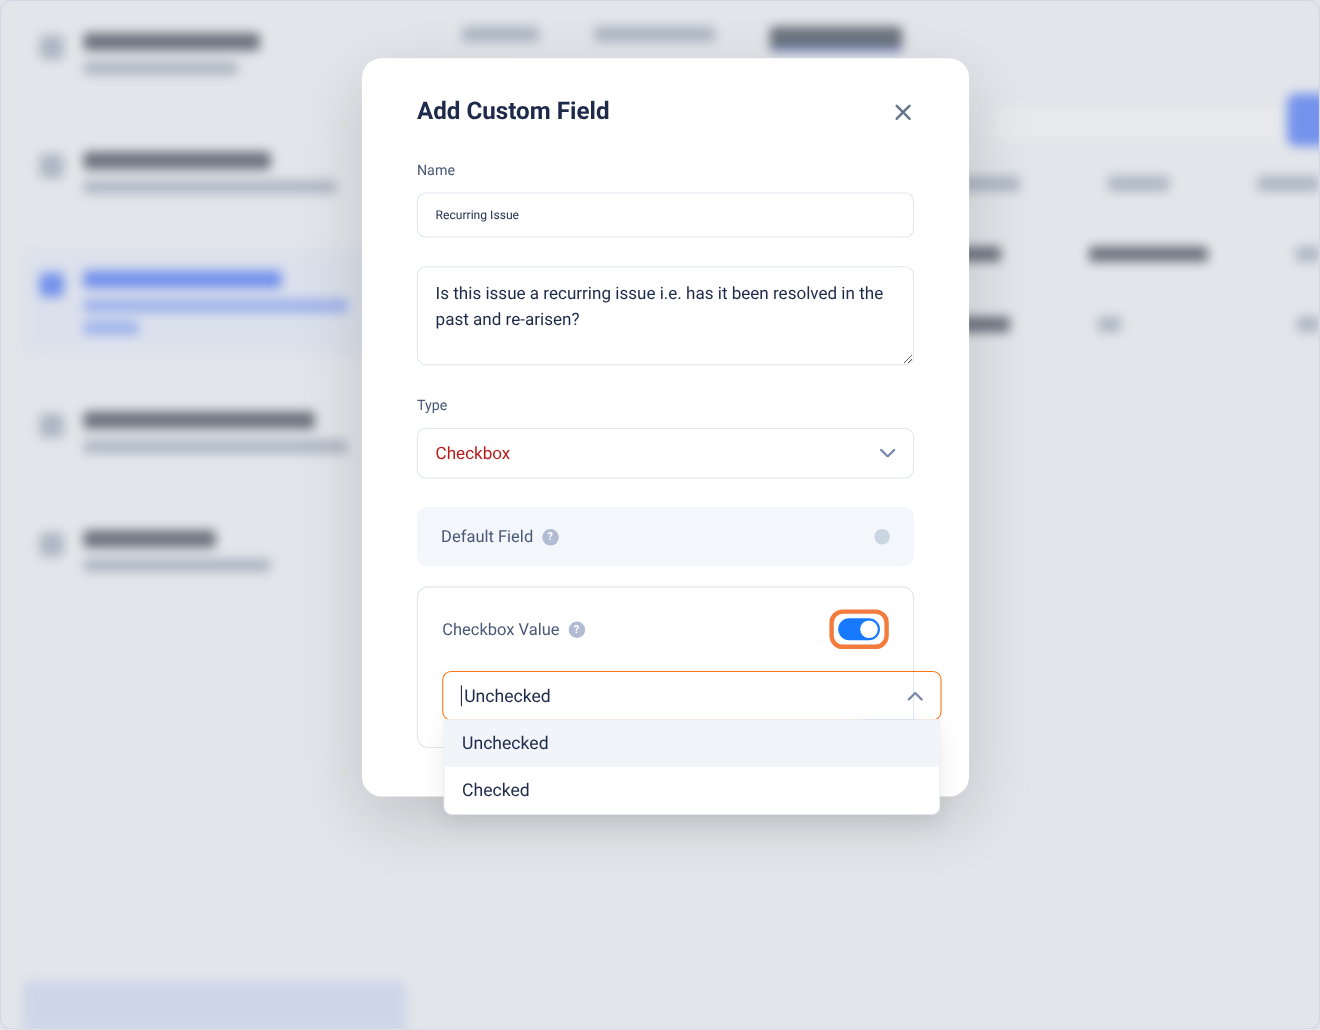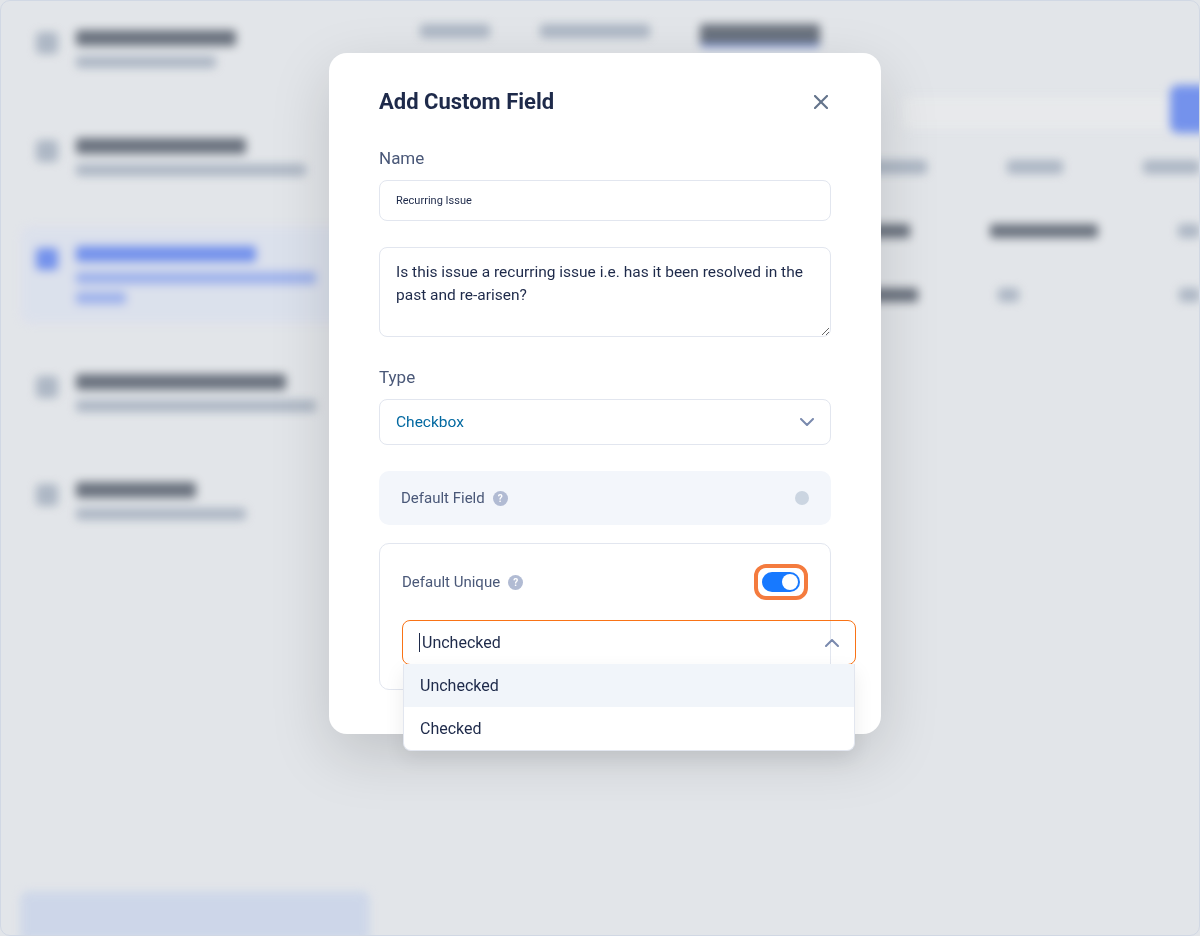--- a/index.html
+++ b/index.html
@@ -183,21 +183,21 @@
     align-items: center;
     justify-content: center;
     font-size: 22px;
     line-height: 1;
   }
   
   .field-group {
     margin-bottom: 26px;
   }
   .field-label {
-    font-size: 17px;
+    font-size: 13px;
     color: #4a5878;
     margin-bottom: 12px;
     display: block;
   }
   .text-input {
     width: 100%;
     padding: 13px 16px;
     border: 1px solid #e2e6ef;
     border-radius: 8px;
     font-size: 11px;
@@ -215,21 +215,21 @@
     resize: vertical;
     height: 90px;
     line-height: 1.5;
   }
   .select-input {
     width: 100%;
     padding: 13px 16px;
     border: 1px solid #e2e6ef;
     border-radius: 8px;
     font-size: 15.5px;
-    color: #0369a1;
+    color: #b91c1c;
     font-family: inherit;
     display: flex;
     justify-content: space-between;
     align-items: center;
     cursor: pointer;
   }
   .chevron-down {
     color: #7a8aae;
   }
   
@@ -478,21 +478,21 @@
     <div class="option-label">
       <span>Default Field</span>
       <span class="help-icon">?</span>
     </div>
     <div class="dot-icon"></div>
   </div>
 
   <div class="default-value-card">
     <div class="default-value-header">
       <div class="option-label">
-        <span>Default Unique</span>
+        <span>Checkbox Value</span>
         <span class="help-icon">?</span>
       </div>
       <div class="toggle-wrapper">
         <div class="toggle">
           <div class="toggle-knob"></div>
         </div>
       </div>
     </div>
 
     <div class="combo">

